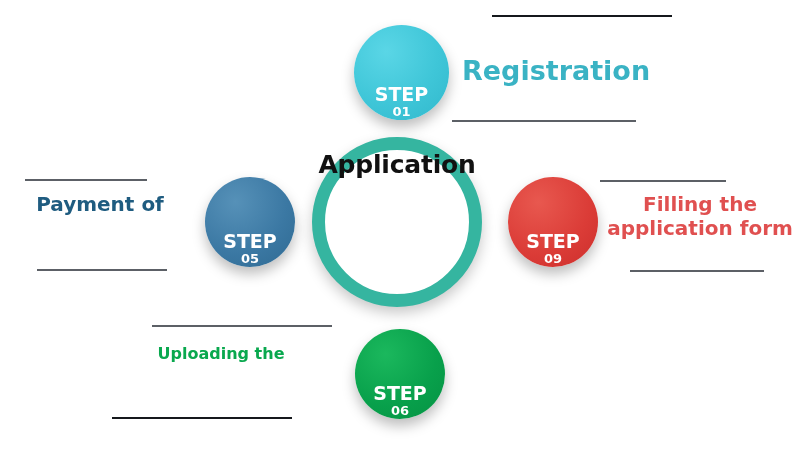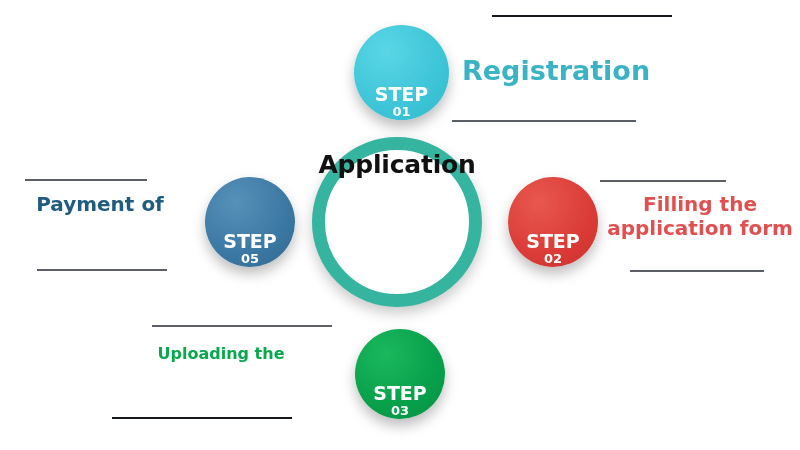--- a/index.html
+++ b/index.html
@@ -147,28 +147,28 @@
   <div class="step" id="step01">
     <div>
       <span>STEP</span>
       <span class="num">01</span>
     </div>
   </div>
 
   <div class="step" id="step02">
     <div>
       <span>STEP</span>
-      <span class="num">02</span>
+      <span class="num">09</span>
     </div>
   </div>
 
   <div class="step" id="step03">
     <div>
       <span>STEP</span>
-      <span class="num">03</span>
+      <span class="num">06</span>
     </div>
   </div>
 
   <div class="step" id="step04">
     <div>
       <span>STEP</span>
       <span class="num">05</span>
     </div>
   </div>
 

